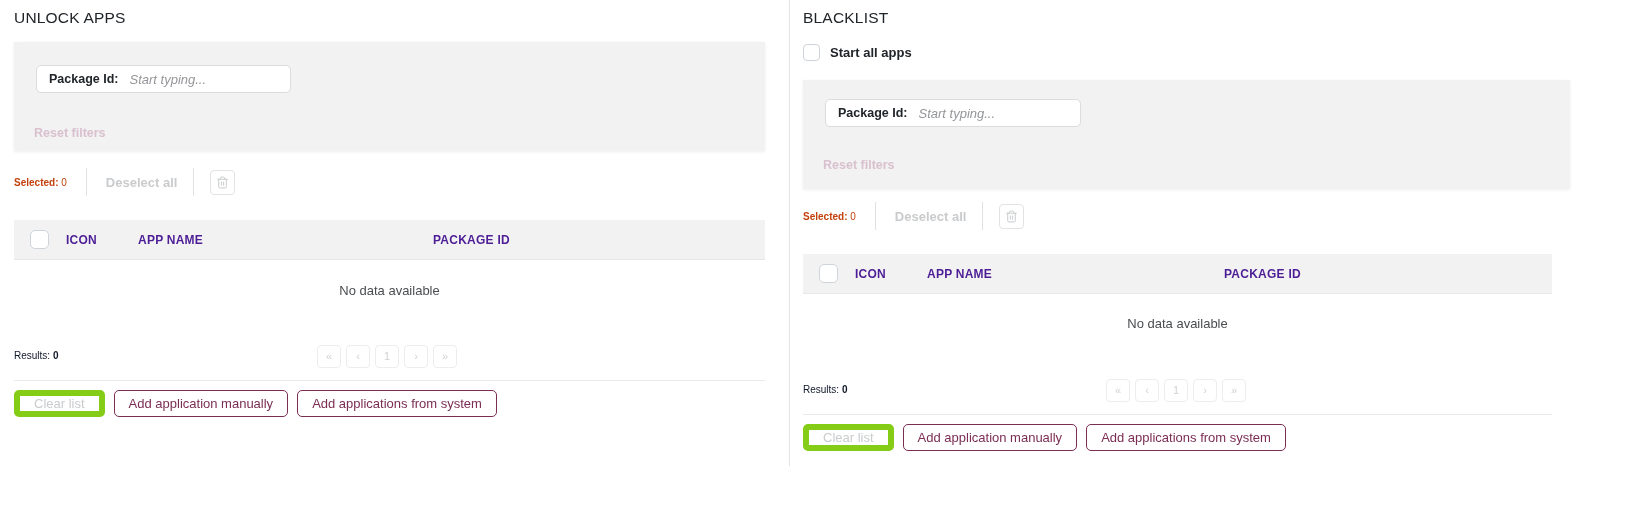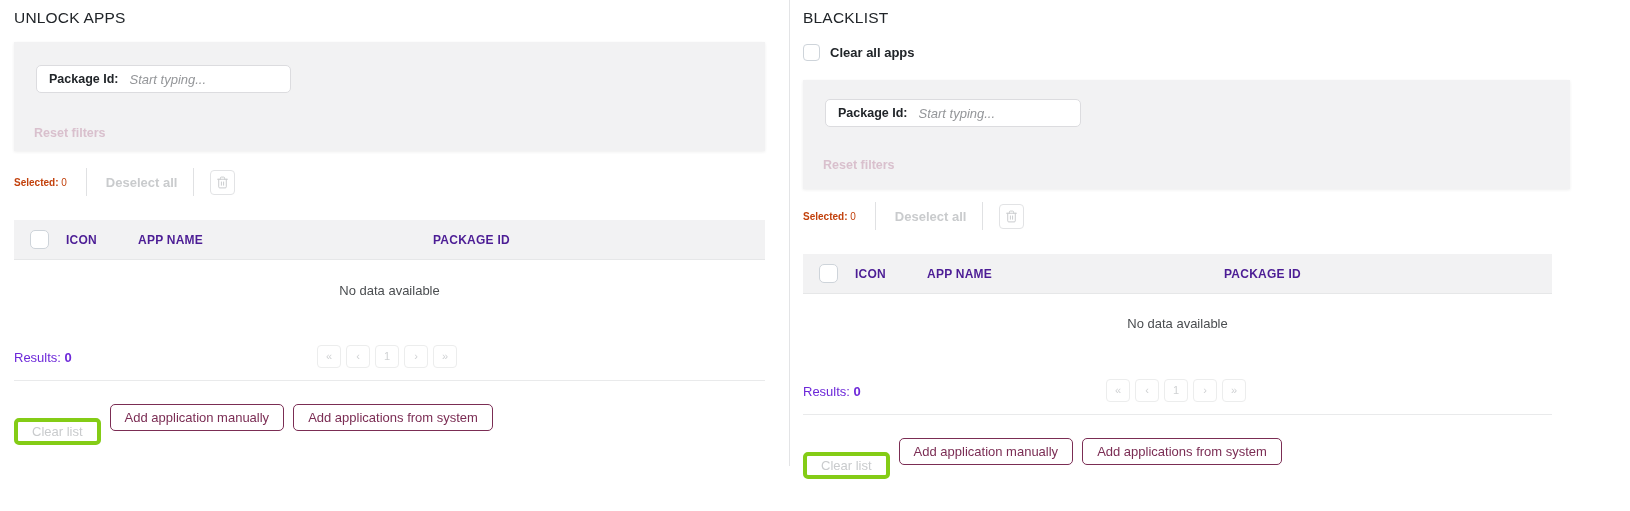--- a/index.html
+++ b/index.html
@@ -207,22 +207,22 @@
     color: #4a4d50;
     text-align: center;
     white-space: nowrap;
   }
   .left  .no-data { left: 14px;  top: 283px; width: 751px; }
   .right .no-data { left: 803px; top: 316px; width: 749px; }
 
   
   .results {
     position: absolute;
-    font-size: 13px;
-    color: #6d28d9;
+    font-size: 10px;
+    color: #0f172a;
     white-space: nowrap;
   }
   .results b { font-weight: 700; }
   .left  .results { left: 14px;  top: 350px; }
   .right .results { left: 803px; top: 384px; }
 
   .pager {
     position: absolute;
     display: flex;
     gap: 5px;
@@ -274,23 +274,22 @@
     justify-content: center;
     white-space: nowrap;
     background: #fff;
     font-family: "Liberation Sans", sans-serif;
   }
   .btn.outline {
     border: 1px solid #7b2d54;
     color: #7b2d54;
   }
   .btn.disabled {
-    border: 4px solid #84cc16;
+    border: 6px solid #84cc16;
     color: #c9cbcd;
-    margin-top: 28px;
   }
 </style>
 </head>
 <body>
 
 <div class="page">
 
   <div class="panel-divider"></div>
 
   <section class="panel left">
@@ -352,21 +351,21 @@
     </div>
 
   </section>
 
   <section class="panel right">
     <h2 class="panel-title">BLACKLIST</h2>
   </section>
 
   <div class="block-all-row">
     <span class="cb"></span>
-    <span class="block-all-label">Clear all apps</span>
+    <span class="block-all-label">Start all apps</span>
   </div>
 
   <section class="panel right">
 
     <div class="filter-box">
       <div class="pkg-input">
         <span class="pkg-label">Package Id:</span>
         <span class="pkg-ph">Start typing...</span>
       </div>
       <span class="reset-filters">Reset filters</span>

